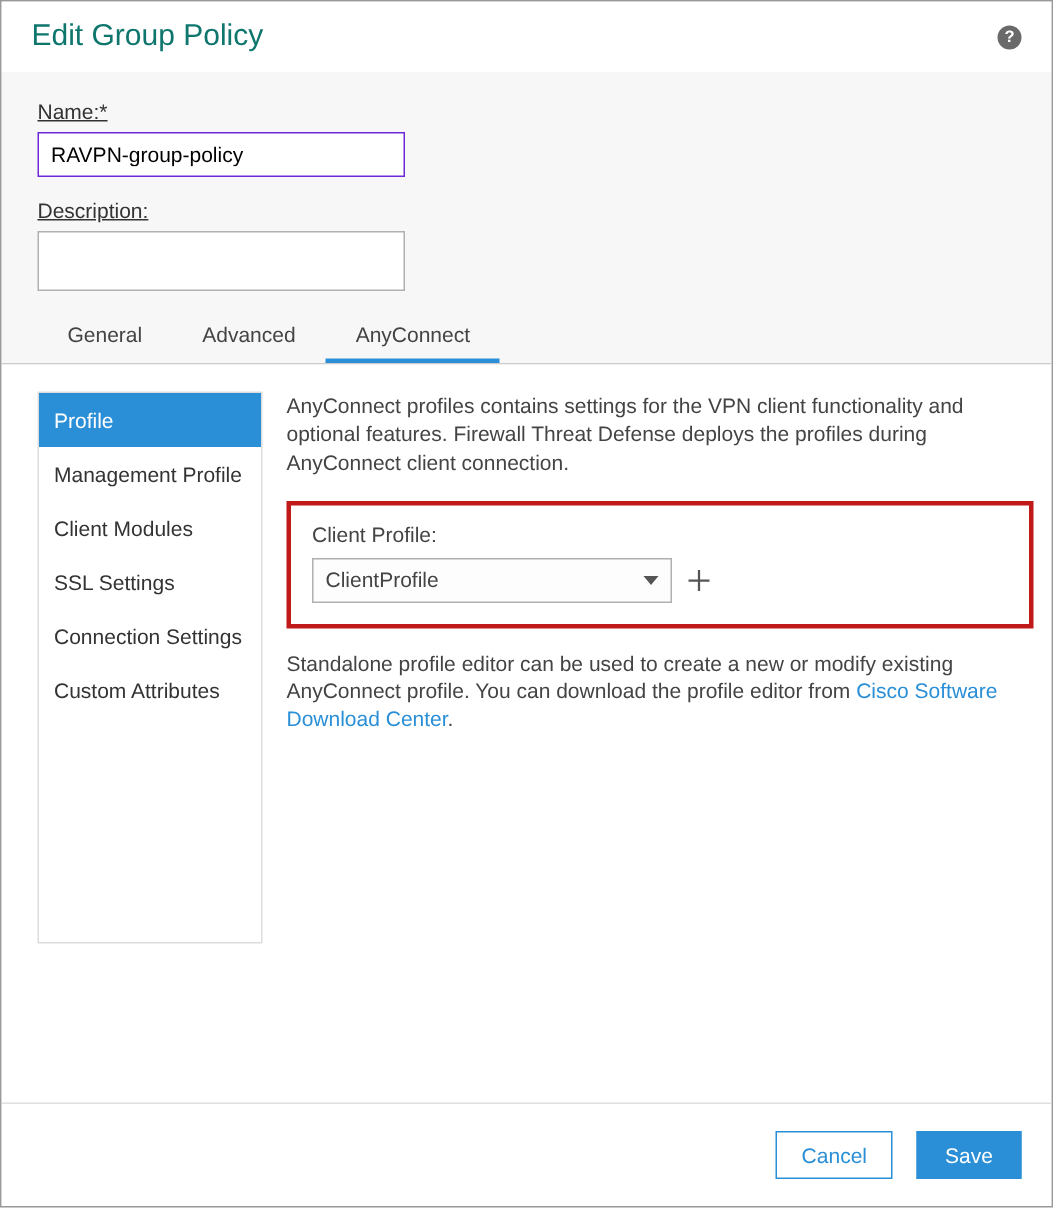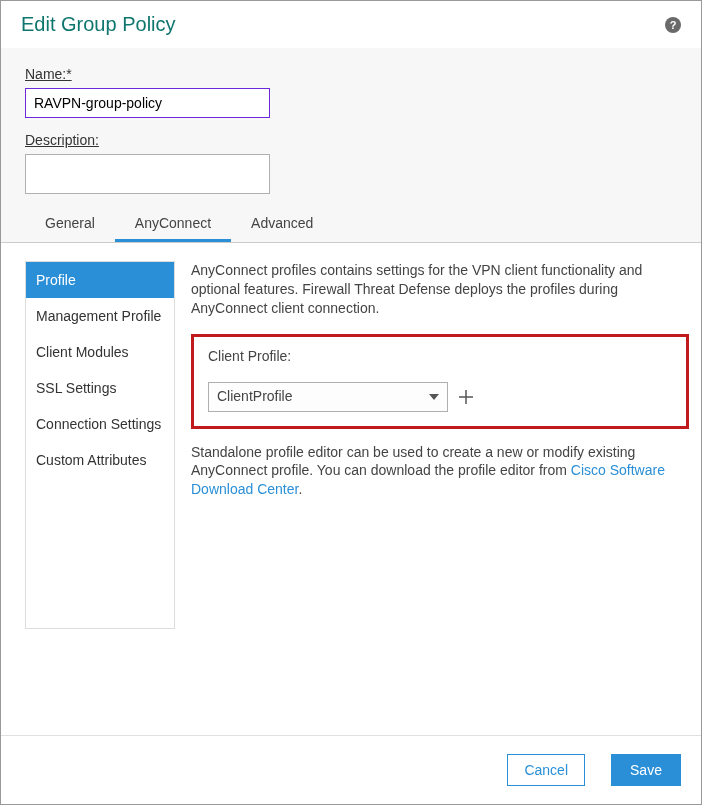--- a/index.html
+++ b/index.html
@@ -120,21 +120,21 @@
     }
     .highlight-box {
       border: 3px solid #c11a1a;
       padding: 10px 14px 14px 14px;
       margin-bottom: 14px;
     }
     .select-row {
       display: flex;
       align-items: center;
       gap: 8px;
-      margin-top: 16px;
+      margin-top: 6px;
       text-align: right;
     }
     .select-field {
       position: relative;
       width: 240px;
       height: 30px;
       border: 1px solid #b0b0b0;
       background: #fdfdfd;
       display: flex;
       align-items: center;
@@ -167,21 +167,21 @@
       line-height: 1.35;
     }
     .footnote a {
       color: #2a8fd6;
       text-decoration: none;
       cursor: pointer;
     }
     .footer {
       display: flex;
       justify-content: flex-end;
-      gap: 26px;
+      gap: 16px;
       padding: 18px 20px;
       background: #fff;
       border-top: 1px solid #e0e0e0;
     }
     .btn {
       min-width: 70px;
       height: 32px;
       padding: 0 16px;
       font-size: 14px;
       border: 1px solid #2a8fd6;
@@ -204,22 +204,22 @@
 <div class="form-top">
   <label class="field-label">Name:*</label>
   <input type="text" class="text-input" value="RAVPN-group-policy" style="">
 
   <label class="field-label">Description:</label>
   <textarea class="textarea-input" style=""></textarea>
 </div>
 
 <div class="tabs">
   <div class="tab">General</div>
+  <div class="tab">Advanced</div>
   <div class="tab active">AnyConnect</div>
-  <div class="tab">Advanced</div>
 </div>
 
 <div class="body-row">
   <div class="side-nav">
     <div class="side-item active">Profile</div>
     <div class="side-item">Management Profile</div>
     <div class="side-item">Client Modules</div>
     <div class="side-item">SSL Settings</div>
     <div class="side-item">Connection Settings</div>
     <div class="side-item">Custom Attributes</div>

